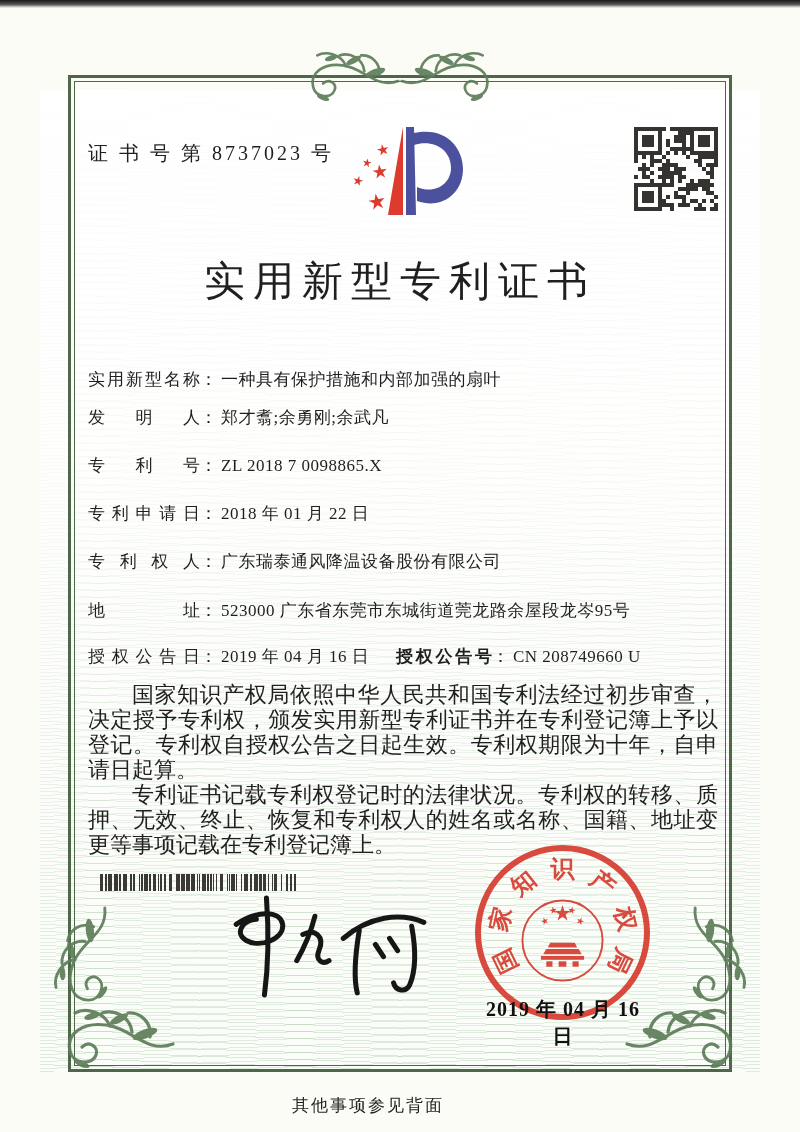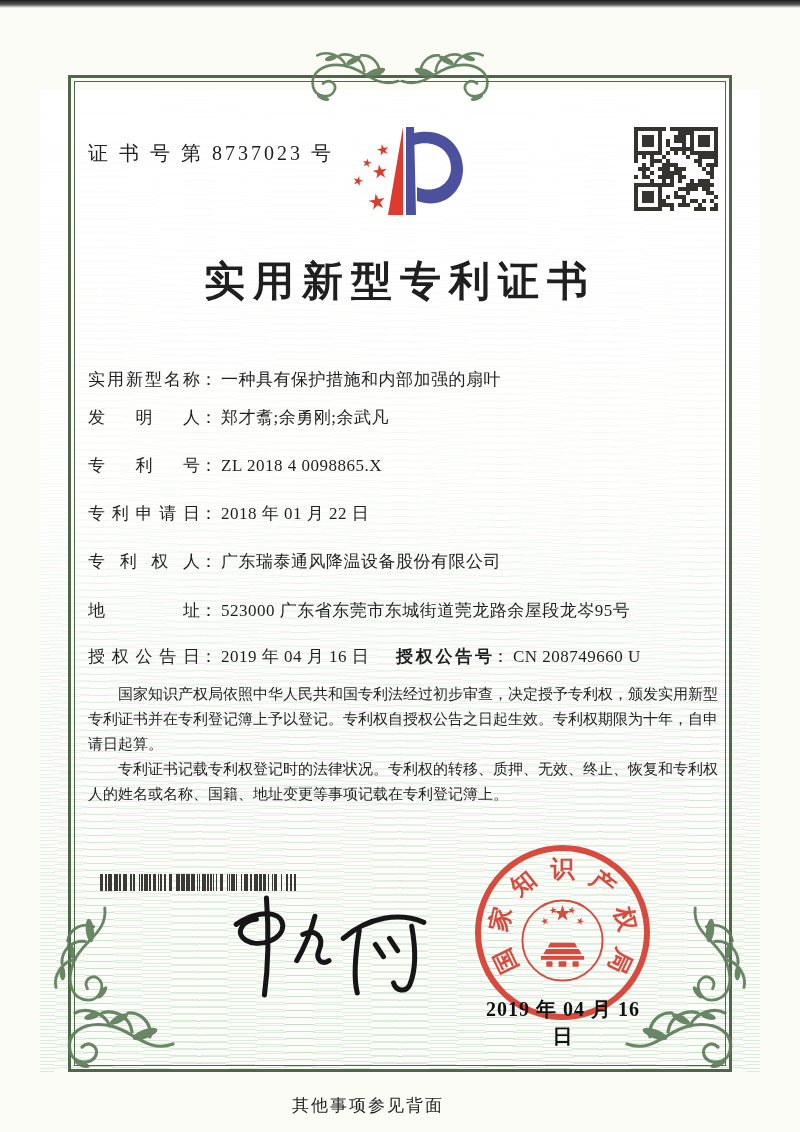--- a/index.html
+++ b/index.html
@@ -38,30 +38,30 @@
   }
   .orn{position:absolute;pointer-events:none;opacity:.92;}
   .cert-no{position:absolute;left:88px;top:140px;font-size:20px;letter-spacing:3px;}
   .logo{position:absolute;left:333px;top:118px;width:140px;height:110px;}
   .qr{position:absolute;left:634px;top:127px;display:grid;
       grid-template-columns:repeat(21,4px);grid-auto-rows:4px;}
   .qr i{display:block;}
   .qr i.d{background:#35332f;}
   .title{
     position:absolute;left:0;top:254px;width:100%;text-align:center;
-    font-size:41px;font-weight:700;letter-spacing:8px;
+    font-size:41px;font-weight:400;letter-spacing:8px;
   }
   .fields{position:absolute;left:88px;top:352px;width:632px;font-size:17px;}
   .frow{position:absolute;left:0;white-space:nowrap;}
   .flabel{display:inline-block;width:112px;text-align:justify;text-align-last:justify;vertical-align:top;}
   .flabel2{display:inline-block;width:96px;text-align:justify;text-align-last:justify;vertical-align:top;font-weight:bold;}
   .colon{display:inline-block;margin-right:4px;}
   .fvalue{letter-spacing:.5px;}
   .grp1{display:inline-block;width:308px;}
-  .paras{position:absolute;left:88px;top:682px;width:630px;font-size:15px;line-height:25px;text-align:justify;}
+  .paras{position:absolute;left:88px;top:682px;width:630px;font-size:22px;line-height:25px;text-align:justify;}
   .paras p{margin:0;text-indent:2em;}
   .bc{position:absolute;left:100px;top:874px;width:200px;height:17px;display:flex;}
   .bc i{display:block;height:100%;}
   .bc i.d{background:#3b3935;}
   .signer{position:absolute;left:100px;top:930px;font-size:18px;line-height:31px;letter-spacing:3px;}
   .sig{position:absolute;left:222px;top:886px;width:212px;height:116px;}
   .seal{position:absolute;left:475px;top:845px;width:175px;height:175px;opacity:.9;}
   .seal-ring{position:absolute;left:0;top:0;width:175px;height:175px;border:6px solid var(--seal-red);
     border-radius:50%;box-sizing:border-box;}
   .seal-chars{position:absolute;left:0;top:0;width:175px;height:175px;}
@@ -580,21 +580,21 @@
       <i></i>
       <i class="d"></i>
       <i class="d"></i>
     </div>
 
   <div class="title">实用新型专利证书</div>
 
   <div class="fields">
     <div class="frow" style="top:16px"><span class="flabel">实用新型名称</span><span class="colon">：</span><span class="fvalue">一种具有保护措施和内部加强的扇叶</span></div>
     <div class="frow" style="top:54px"><span class="flabel">发明人</span><span class="colon">：</span><span class="fvalue">郑才翥;余勇刚;余武凡</span></div>
-    <div class="frow" style="top:102px"><span class="flabel">专利号</span><span class="colon">：</span><span class="fvalue">ZL 2018 4 0098865.X</span></div>
+    <div class="frow" style="top:102px"><span class="flabel">专利号</span><span class="colon">：</span><span class="fvalue">ZL 2018 7 0098865.X</span></div>
     <div class="frow" style="top:150px"><span class="flabel">专利申请日</span><span class="colon">：</span><span class="fvalue">2018 年 01 月 22 日</span></div>
     <div class="frow" style="top:198px"><span class="flabel">专利权人</span><span class="colon">：</span><span class="fvalue">广东瑞泰通风降温设备股份有限公司</span></div>
     <div class="frow" style="top:247px"><span class="flabel">地址</span><span class="colon">：</span><span class="fvalue">523000 广东省东莞市东城街道莞龙路余屋段龙岑95号</span></div>
     <div class="frow" style="top:293px">
       <span class="grp1"><span class="flabel">授权公告日</span><span class="colon">：</span><span class="fvalue">2019 年 04 月 16 日</span></span><span class="flabel2">授权公告号</span><span class="colon">：</span><span class="fvalue">CN 208749660 U</span>
     </div>
   </div>
 
   <div class="paras">
     <p>国家知识产权局依照中华人民共和国专利法经过初步审查，决定授予专利权，颁发实用新型专利证书并在专利登记簿上予以登记。专利权自授权公告之日起生效。专利权期限为十年，自申请日起算。</p>

